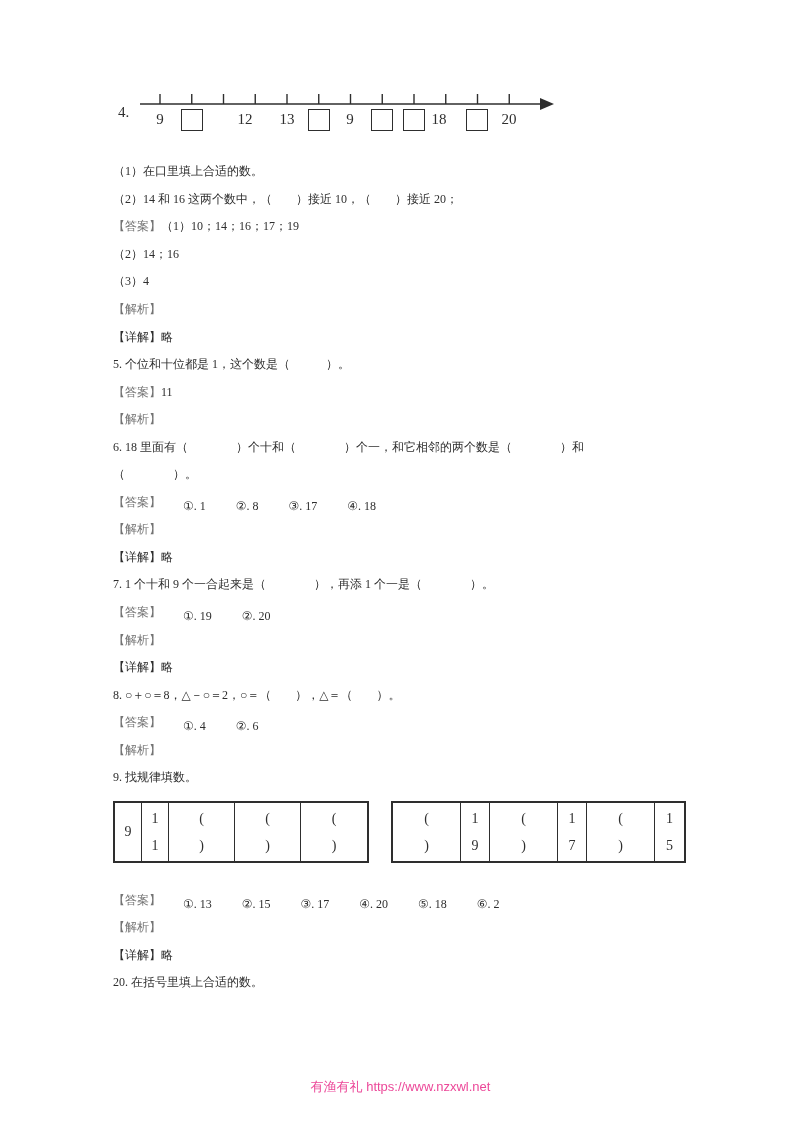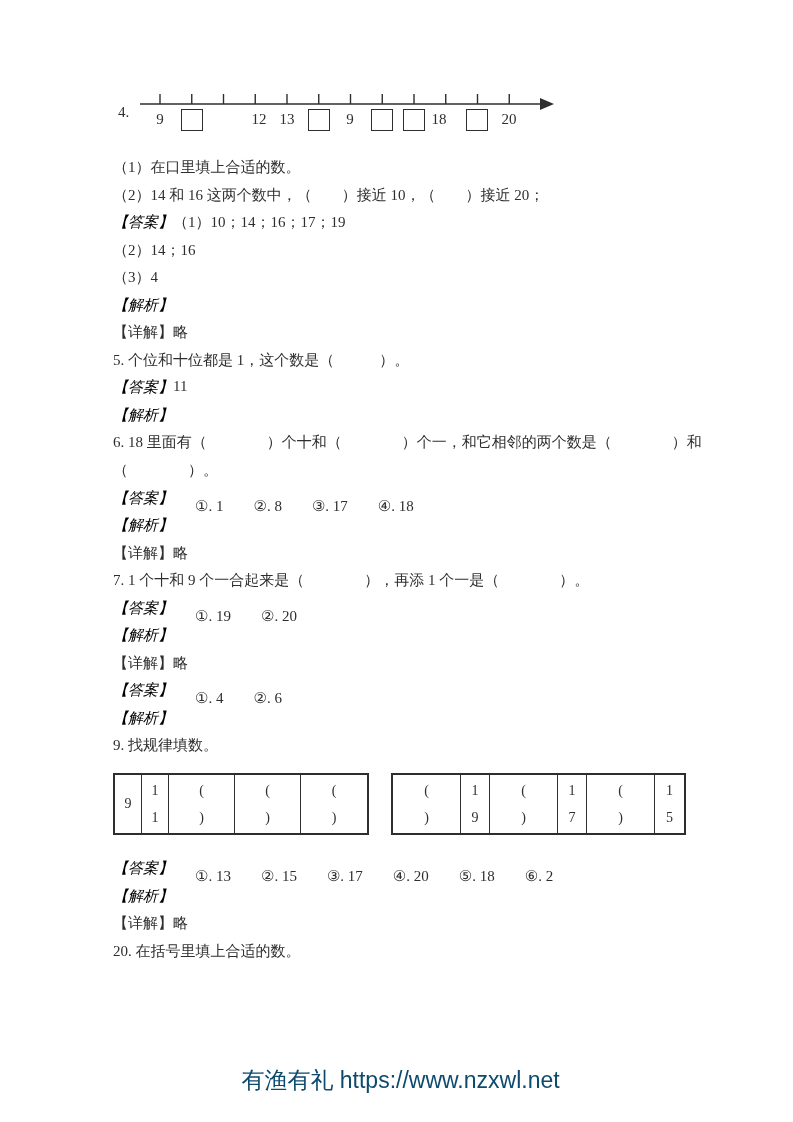--- a/index.html
+++ b/index.html
@@ -25,25 +25,25 @@
   }
   .nl-box {
     position:absolute; top:17px; width:22px; height:22px;
     border:1px solid #2e2e2e; background:#fff;
   }
   
   .content {
     position:absolute; left:113px; top:158px; right:30px;
   }
   .line {
-    height:27.55px; display:flex; align-items:flex-start;
-    font-size:15px; color:#2e2e2e;
+    height:27.55px; display:flex; align-items:center;
+    font-size:12px; color:#2e2e2e;
   }
   .line span { white-space:pre; }
-  .blue { color:#000000;font-style:italic; }
+  .blue { color:#737373; }
   .tab { display:inline-block; width:22px; }
   .ans-item { margin-right:30px;margin-top:8px; }
   
   .tables-row {
     display:flex; margin:9px 0 24px 0; align-items:flex-start;
   }
   .ptable { display:flex; border:2px solid #2e2e2e; height:62px; background:#fff; }
   .ptable + .ptable { margin-left:22px; }
   .cell {
     border-right:1px solid #2e2e2e;
@@ -54,21 +54,21 @@
   .cell:last-child { border-right:none; }
   .w-narrow { width:27px; }
   .w-wide   { width:66px; }
   .w-narrow2{ width:29px; }
   .w-wide2  { width:68px; }
   .stack span { display:block; height:27px; line-height:27px; text-align:center; }
   .single span { line-height:58px; }
   
   .footer {
     position:absolute; left:8px; right:0; bottom:26px;
-    text-align:center; font-size:23px; color:#0c4a6e;
+    text-align:center; font-size:13px; color:#ec4899;
     font-family:"Liberation Sans","DejaVu Sans",sans-serif;
   }
 </style>
 </head>
 <body>
 
 <div class="page">
 
   <span class="q4no">4.</span>
   <div class="nl">
@@ -83,21 +83,21 @@
       <line x1="210.5" y1="2" x2="210.5" y2="12" stroke="#2e2e2e" stroke-width="1.4"></line>
       <line x1="242.25" y1="2" x2="242.25" y2="12" stroke="#2e2e2e" stroke-width="1.4"></line>
       <line x1="274" y1="2" x2="274" y2="12" stroke="#2e2e2e" stroke-width="1.4"></line>
       <line x1="305.75" y1="2" x2="305.75" y2="12" stroke="#2e2e2e" stroke-width="1.4"></line>
       <line x1="337.5" y1="2" x2="337.5" y2="12" stroke="#2e2e2e" stroke-width="1.4"></line>
       <line x1="369.25" y1="2" x2="369.25" y2="12" stroke="#2e2e2e" stroke-width="1.4"></line>
       <polygon points="400,6 414,12 400,18" fill="#2e2e2e"></polygon>
     </svg>
     <span class="nl-num" style="left:5px">9</span>
     <span class="nl-box" style="left:41px"></span>
-    <span class="nl-num" style="left:104px">12</span>
+    <span class="nl-num" style="left:90px">12</span>
     <span class="nl-num" style="left:132px">13</span>
     <span class="nl-box" style="left:168px"></span>
     <span class="nl-num" style="left:195px">9</span>
     <span class="nl-box" style="left:231px"></span>
     <span class="nl-box" style="left:263px"></span>
     <span class="nl-num" style="left:284px">18</span>
     <span class="nl-box" style="left:326px"></span>
     <span class="nl-num" style="left:354px">20</span>
   </div>
 
@@ -172,20 +172,23 @@
     </div>
     <div class="line">
         <span class="blue">【解析】</span>
       </div>
     <div class="line">
       <span>【详解】</span>
         <span>略</span>
     </div>
 
     <div class="line">
+        <span>8. ○＋○＝8，△－○＝2，○＝（　　），△＝（　　）。</span>
+      </div>
+    <div class="line">
       <span class="blue">【答案】</span>
         <span class="tab"></span>
         <span class="ans-item">①. 4</span>
         <span class="ans-item">②. 6</span>
     </div>
     <div class="line">
         <span class="blue">【解析】</span>
       </div>
 
     <div class="line">

